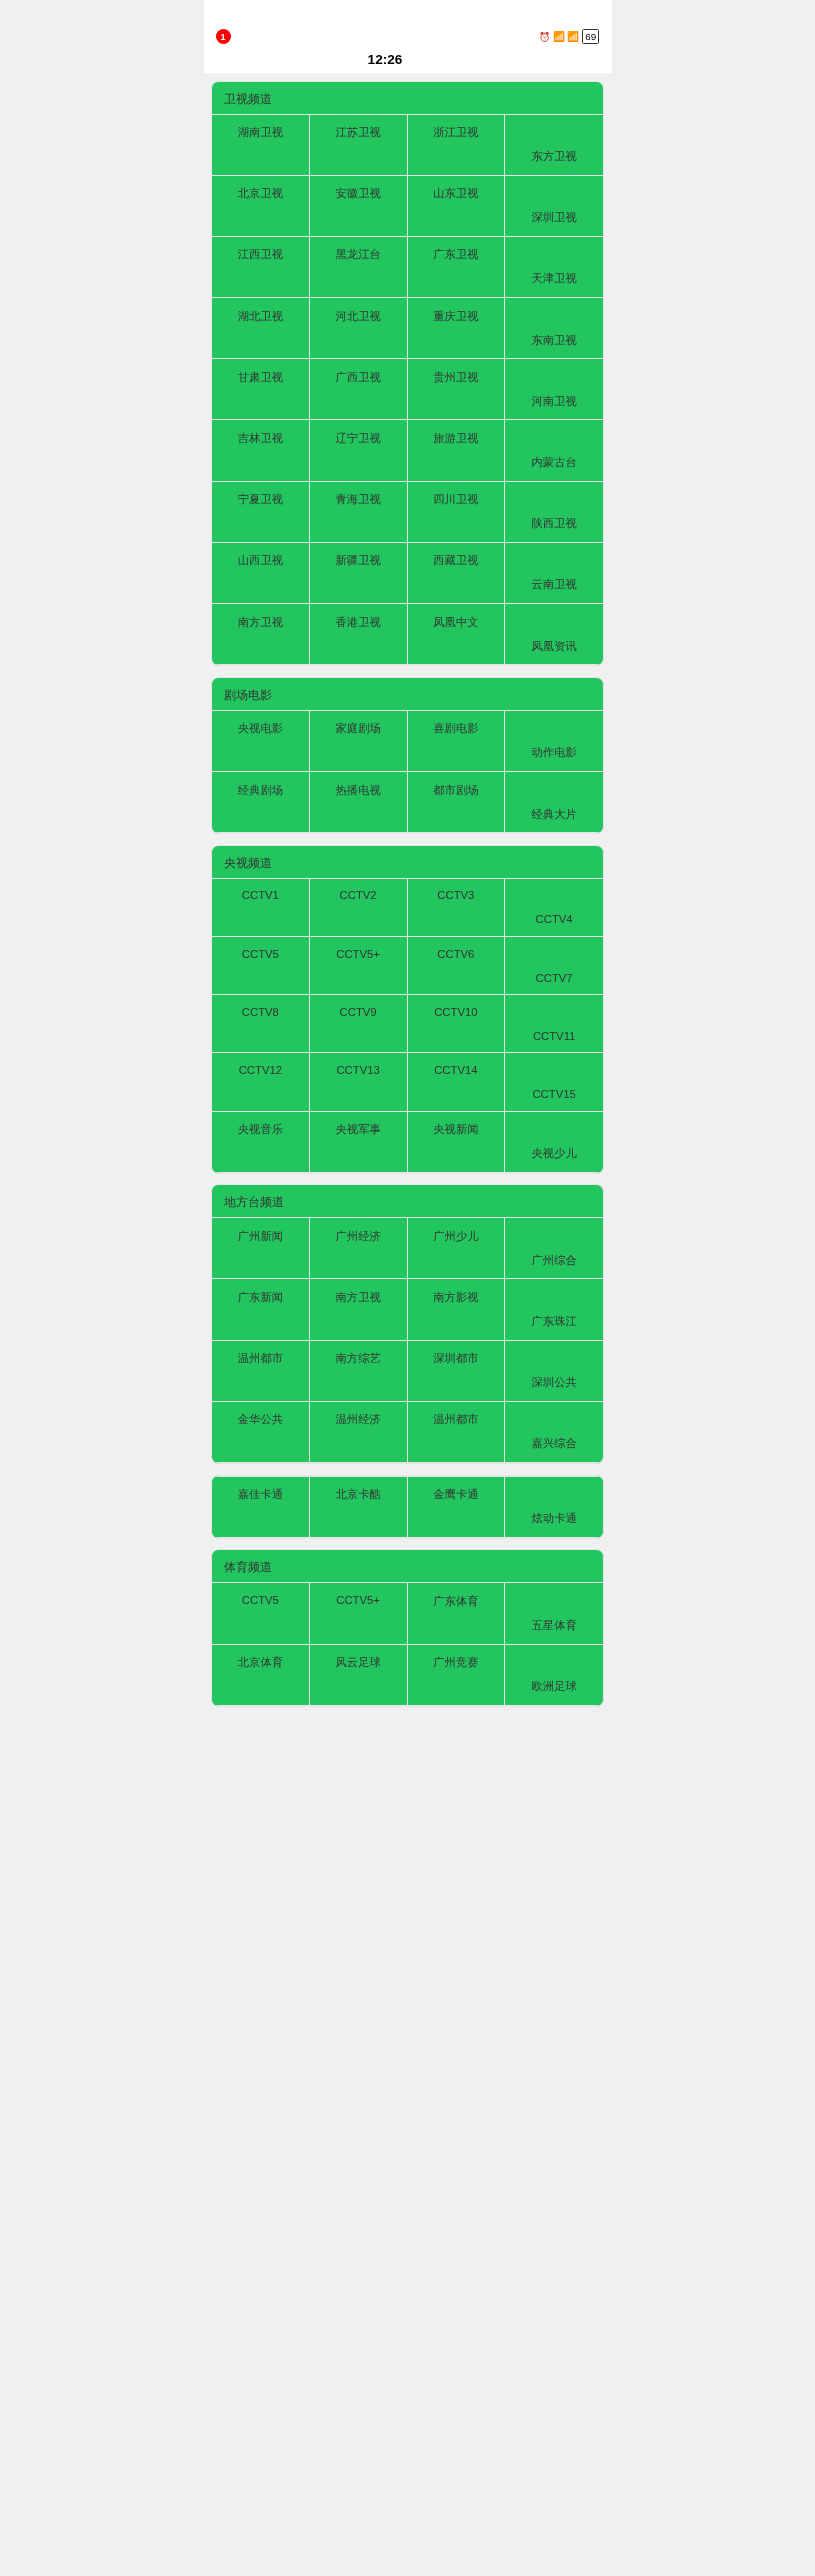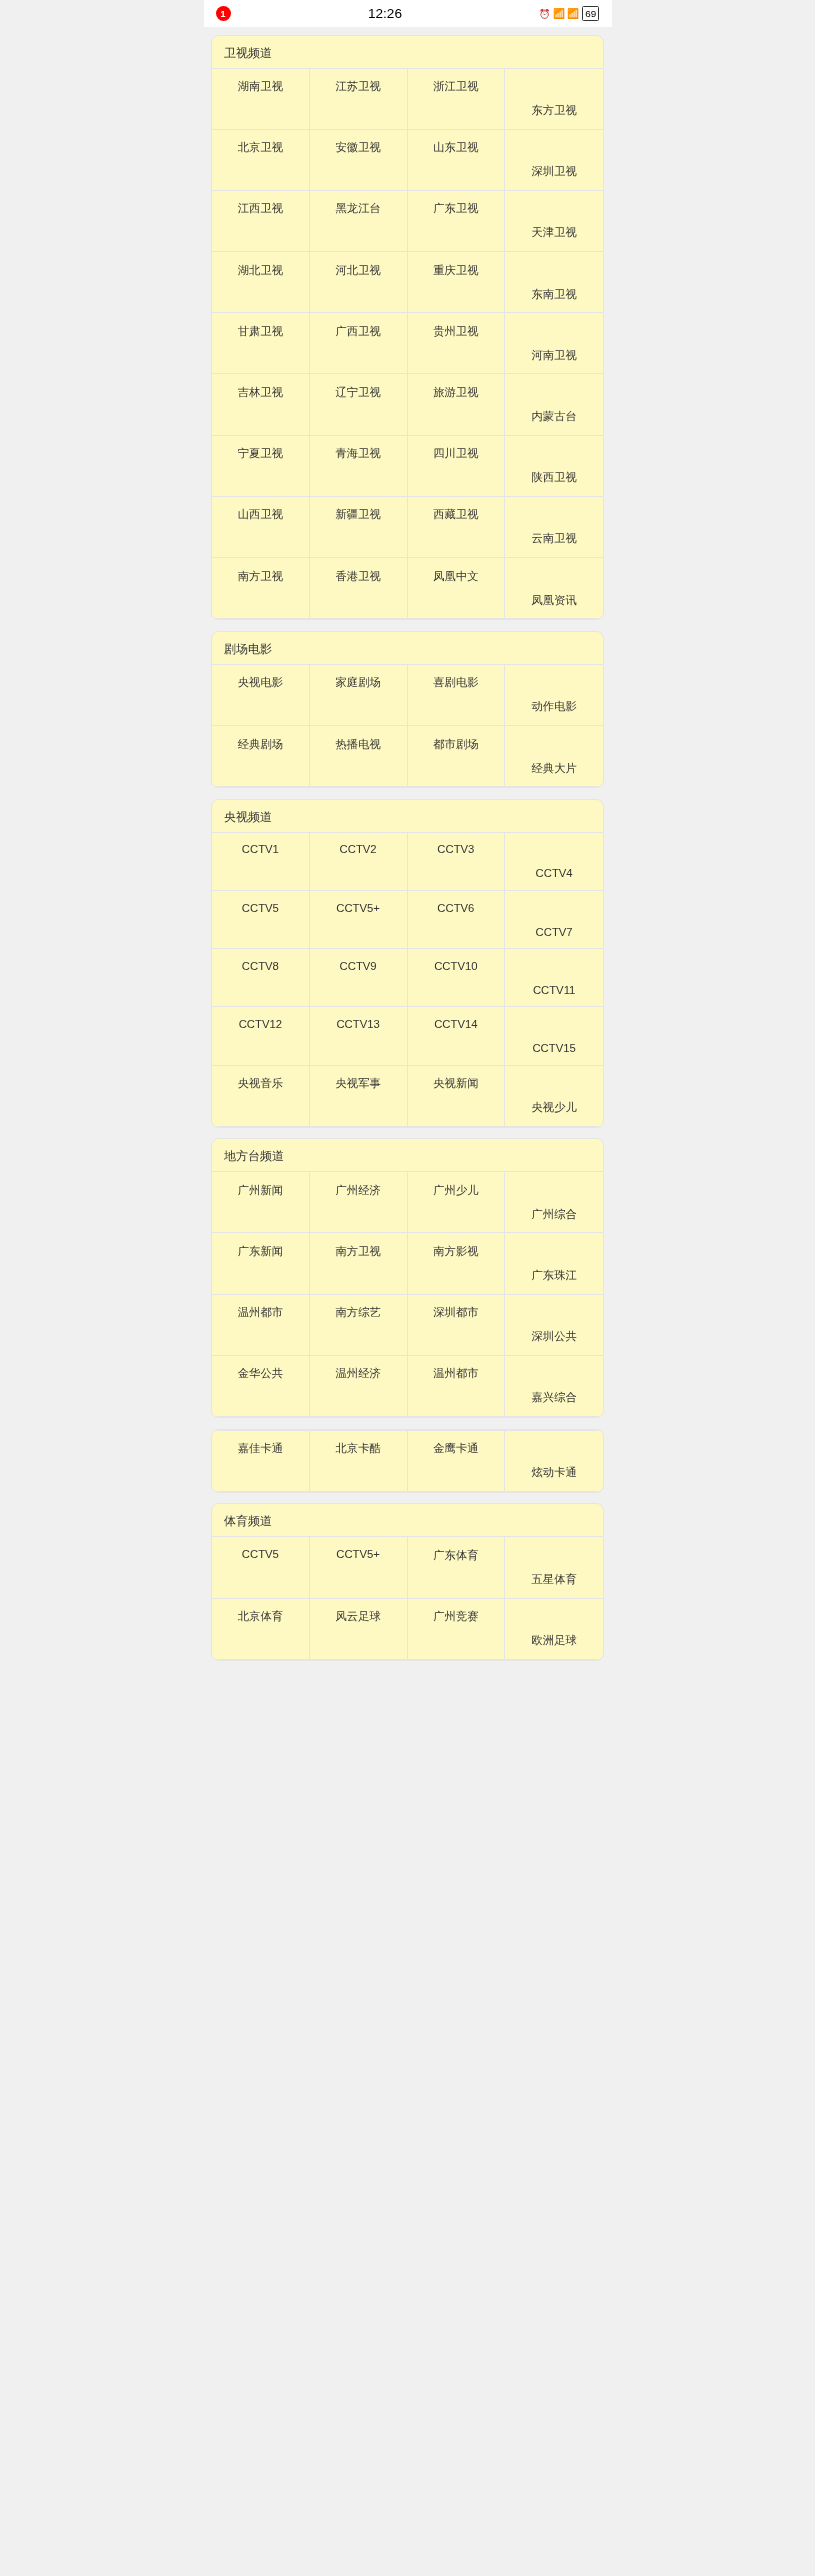--- a/index.html
+++ b/index.html
@@ -7,21 +7,21 @@
     body {
       background: #f0f0f0;
       font-family: -apple-system, "PingFang SC", "Helvetica Neue", sans-serif;
       width: 408px;
       margin: 0 auto;
     }
     .content {
       padding: 7.5px;
     }
     .section {
-      background: #fef9c3;
+      background: #22c55e;
       border-radius: 7.5px;
       margin-bottom: 10.6px;
       overflow: hidden;
       border: 0.8px solid #e5e5e5;
     }
     .section-header {
       padding: 9px 12px 6px 12px;
       font-size: 12px;
       color: #333;
       font-weight: 500;
@@ -46,21 +46,21 @@
     }
   </style>
 </head>
 <body>
 
 <div>
   <div style="background:#fff; display:flex; justify-content:space-between; align-items:center; padding:6px 12px;">
     <div style="background:red; color:white; border-radius:50%; width:15px; height:15px; display:flex; align-items:center; justify-content:center; font-size:9px; font-weight:bold;">
       <span>1</span>
     </div>
-    <div style="font-size:13.6px; font-weight:400; color:#000;">12:26</div>
+    <div style="font-size:13.6px; font-weight:700; color:#000;margin-top:46px;">12:26</div>
     <div style="display:flex; align-items:center; gap:2.3px; font-size:9px; color:#000;">
       <span>⏰</span>
       <span style="font-size:9.8px;">📶</span>
       <span style="font-size:9.8px;">📶</span>
       <span style="font-size:9.8px; border:1.1px solid #333; border-radius:1.5px; padding:0.8px 2.3px;text-align:right;">69</span>
     </div>
   </div>
 </div>
 
 <div class="content" id="main-content">

